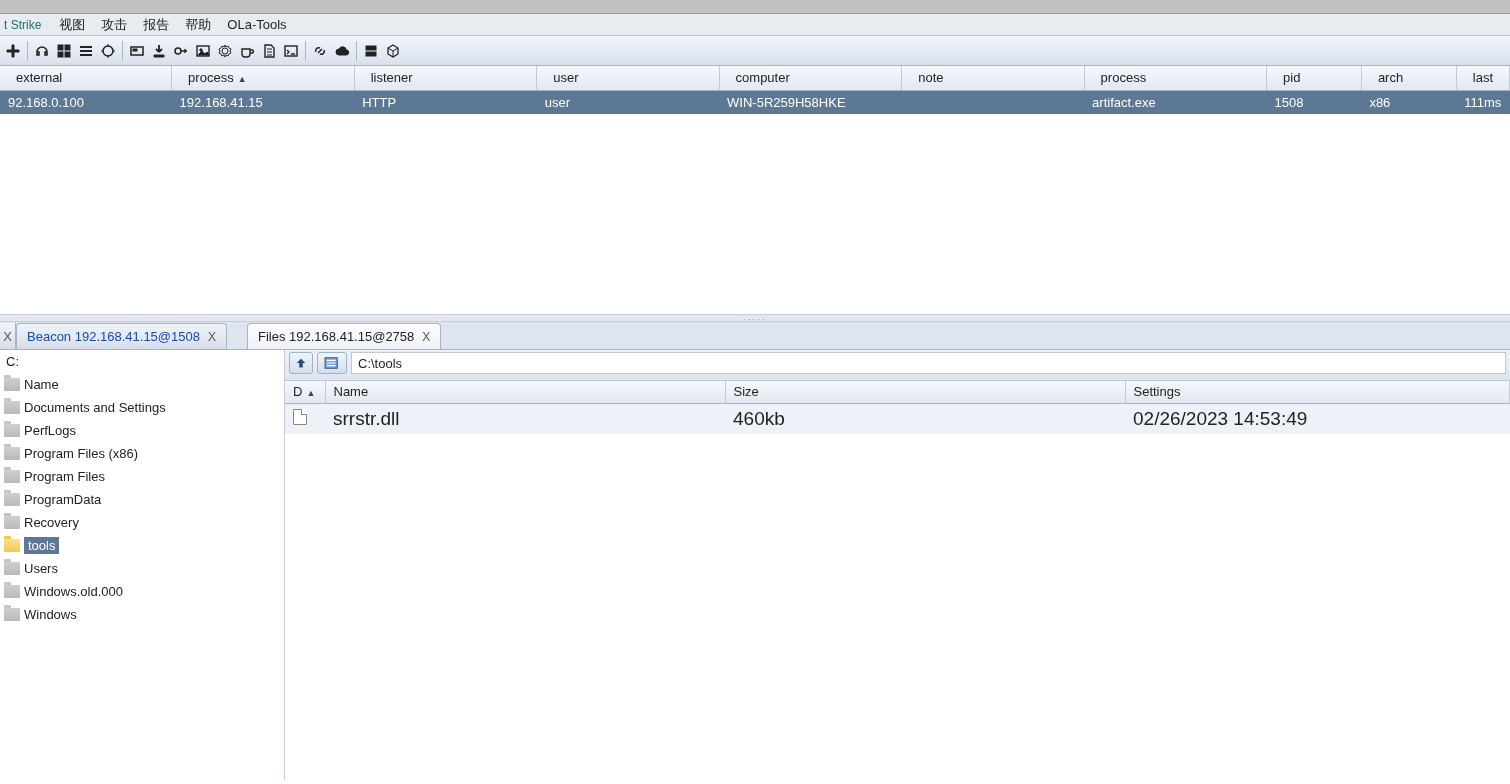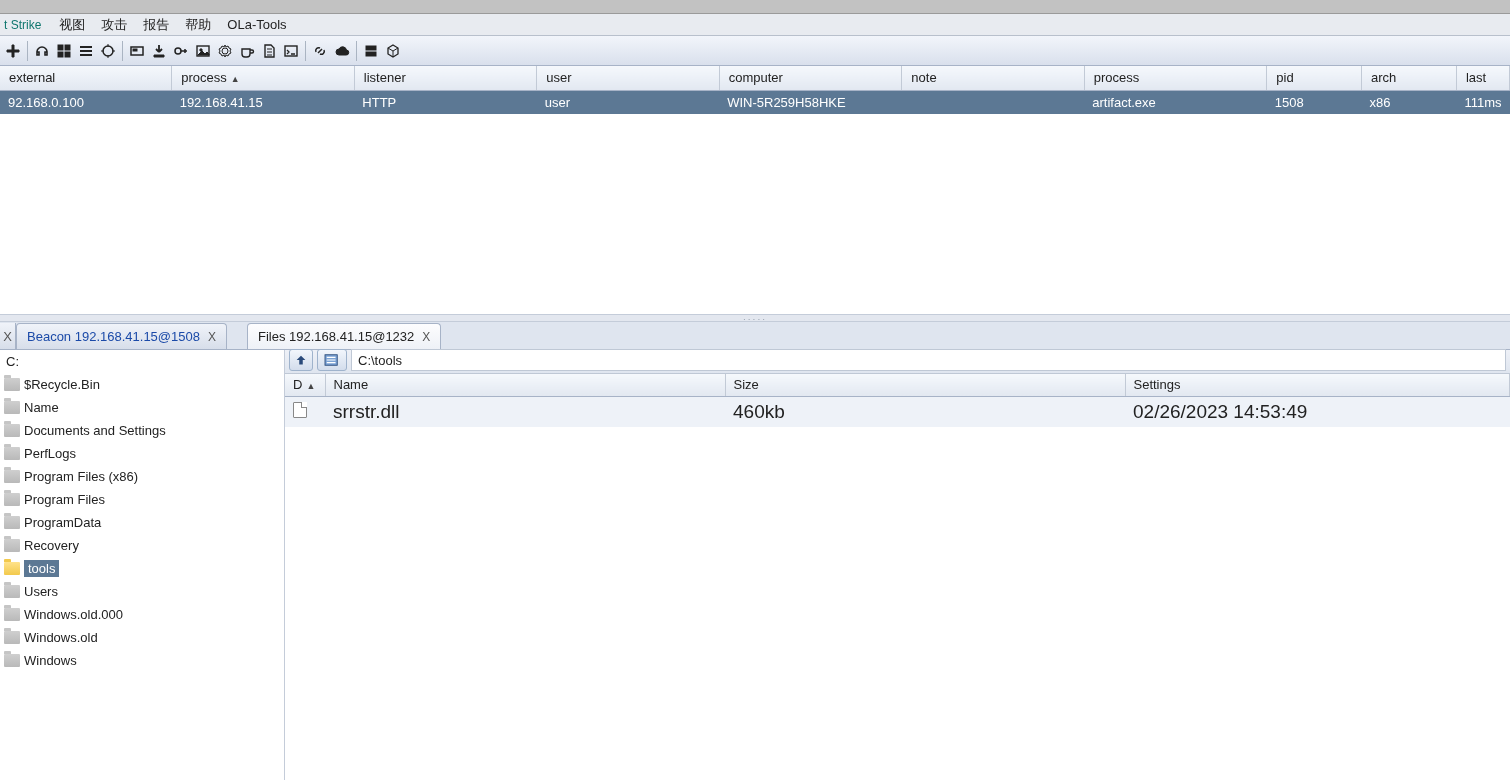--- a/index.html
+++ b/index.html
@@ -16,21 +16,21 @@
 
 .toolbar { display: flex; align-items: center; height: 30px; padding: 0 2px;
   background: linear-gradient(#f2f5fb, #d9e0ec); border-bottom: 1px solid #a7b3c7; gap: 0; }
 .tb-btn { width: 22px; height: 22px; display: flex; align-items: center; justify-content: center;
   color: #222; cursor: default; }
 .tb-sep { width: 1px; height: 20px; background: #aab4c2; margin: 0 3px; }
 .tb-btn svg { width: 16px; height: 16px; fill: #222; stroke: #222; }
 
 
 .beacon-table { width: 100%; border-collapse: collapse; }
-.beacon-table th { text-align: left; font-weight: normal; font-size: 13px; padding: 2px 9px; height: 24px;
+.beacon-table th { text-align: left; font-weight: normal; font-size: 13px; padding: 2px 16px; height: 24px;
   background: linear-gradient(#f5f8fc,#e2e8f1); border-right: 1px solid #c2cad6; border-bottom: 1px solid #a7b3c7; color: #222; }
 .beacon-table th .sort-asc { font-size: 9px; margin-left: 4px; color: #444; }
 .beacon-table td { padding: 4px 8px; height: 24px; font-size: 13px; }
 .beacon-table tr.selected td { background: #5c7894; color: #fff; }
 .beacon-blank { height: 200px; background: #fff; }
 
 
 .splitter { height: 8px; background: #e3e7ef; border-top:1px solid #c4ccd9; border-bottom:1px solid #c4ccd9;
   display:flex; align-items:center; justify-content:center; color:#9aa3b0; font-size:10px; letter-spacing:2px; cursor: row-resize; }
 
@@ -49,21 +49,21 @@
 .dir-tree { width: 285px; border-right: 1px solid #c4ccd9; background: #fff; overflow: auto; }
 .dir-tree .root { padding: 4px 6px; color: #222; cursor: default; }
 .dir-tree .node { display: flex; align-items: center; height: 23px; padding: 0 4px 0 4px; color: #222; cursor: default; gap: 4px; }
 .dir-tree .node.selected .lbl { background: #5c7894; color: #fff; padding: 1px 4px; }
 .folder-icon { width: 16px; height: 13px; background: linear-gradient(#cfcfcf,#b9b9b9); border-radius: 1px; position: relative; flex-shrink:0; }
 .folder-icon::before { content:""; position:absolute; top:-3px; left:0; width:7px; height:3px; background:#c5c5c5; border-radius:1px 1px 0 0; }
 .folder-icon.open { background: linear-gradient(#ffe28a,#f2c94c); }
 .folder-icon.open::before { background:#f2c94c; }
 
 .file-pane { flex: 1; display: flex; flex-direction: column; background: #fff; }
-.path-bar { display: flex; align-items: flex-end; height: 24px; padding: 2px 4px; gap: 4px;
+.path-bar { display: flex; align-items: flex-start; height: 31px; padding: 2px 4px; gap: 4px;
   background: linear-gradient(#eef1f7,#dfe5ef); border-bottom: 1px solid #bfc8d5; }
 .nav-btn { width: 24px; height: 22px; border: 1px solid #9fb3cc; border-radius: 3px;
   background: linear-gradient(#f2f6fc,#d3ddec); display:flex; align-items:center; justify-content:center; color:#2a4a7a; cursor: default; }
 .nav-btn.list { width: 30px; }
 .path-input { flex: 1; height: 22px; border: 1px solid #bfc8d5; background: #fff; padding: 0 6px; font-size: 13px; color:#222; }
 
 .file-table { width: 100%; border-collapse: collapse; }
 .file-table th { text-align: left; font-weight: normal; padding: 3px 8px; height: 22px;
   background: linear-gradient(#f5f8fc,#e2e8f1); border-right: 1px solid #c2cad6; border-bottom: 1px solid #a7b3c7; color:#222; font-size:13px; }
 .file-table th .sort-asc { font-size: 9px; margin-left: 4px; color:#444; }
@@ -231,35 +231,31 @@
 
 <div class="tabstrip">
   <div class="tab-cut">
       <span>X</span>
     </div>
   <div class="tab">
     <span>Beacon 192.168.41.15@1508</span>
     <span class="close">X</span>
   </div>
   <div class="tab active">
-    <span>Files 192.168.41.15@1232</span>
+    <span>Files 192.168.41.15@2758</span>
     <span class="close">X</span>
   </div>
 </div>
 
 <div class="lower">
   <div class="dir-tree">
     <div class="root">C:</div>
     <div id="tree-nodes">
         <div class="node">
           <span class="folder-icon"></span>
-          <span class="lbl">$Recycle.Bin</span>
-        </div>
-        <div class="node">
-          <span class="folder-icon"></span>
           <span class="lbl">Name</span>
         </div>
         <div class="node">
           <span class="folder-icon"></span>
           <span class="lbl">Documents and Settings</span>
         </div>
         <div class="node">
           <span class="folder-icon"></span>
           <span class="lbl">PerfLogs</span>
         </div>
@@ -283,24 +279,20 @@
           <span class="folder-icon open"></span>
           <span class="lbl">tools</span>
         </div>
         <div class="node">
           <span class="folder-icon"></span>
           <span class="lbl">Users</span>
         </div>
         <div class="node">
           <span class="folder-icon"></span>
           <span class="lbl">Windows.old.000</span>
-        </div>
-        <div class="node">
-          <span class="folder-icon"></span>
-          <span class="lbl">Windows.old</span>
         </div>
         <div class="node">
           <span class="folder-icon"></span>
           <span class="lbl">Windows</span>
         </div>
       </div>
   </div>
 
   <div class="file-pane">
     <div class="path-bar">

